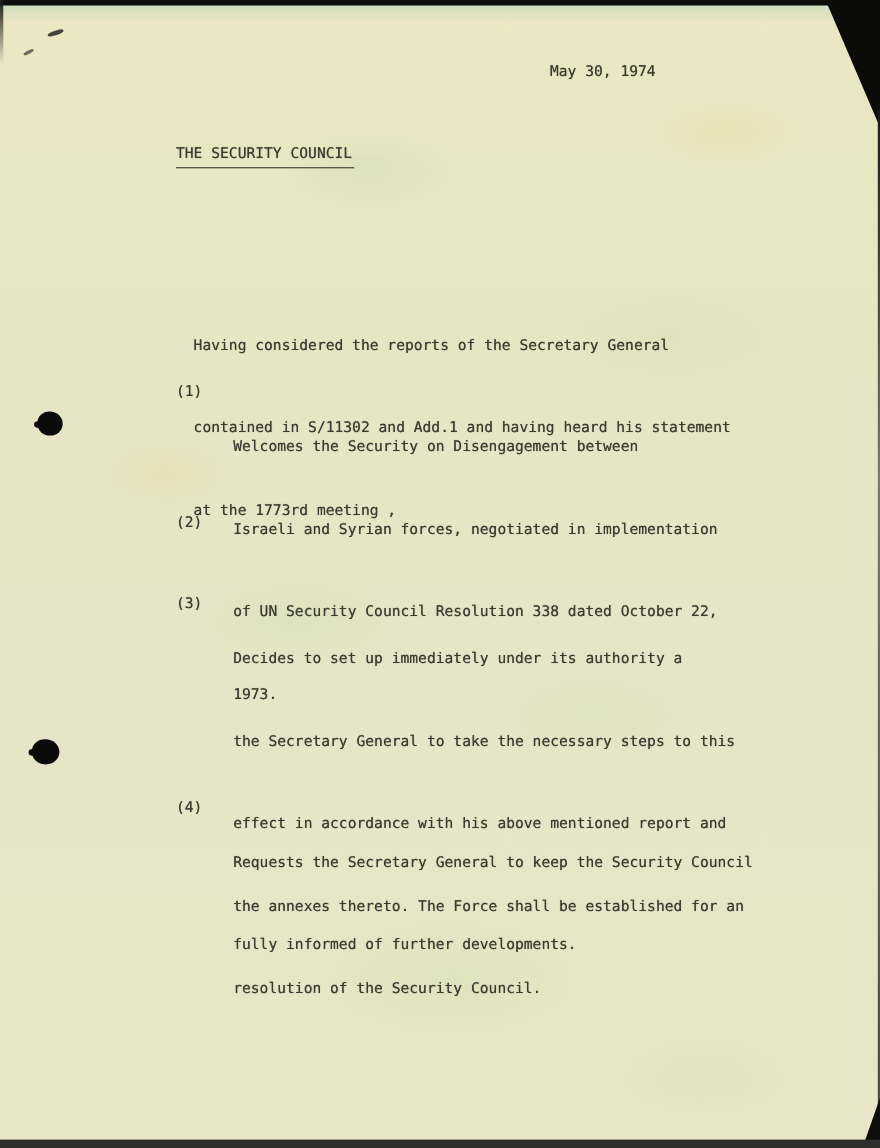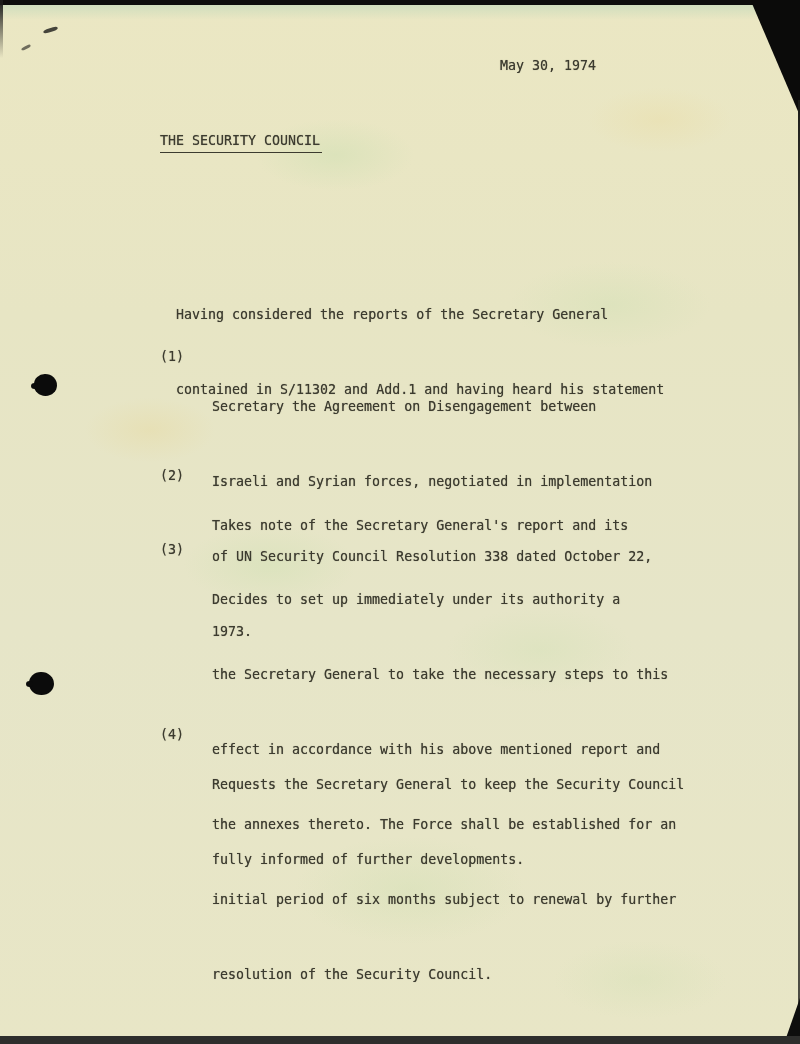--- a/index.html
+++ b/index.html
@@ -115,47 +115,46 @@
   <div class="hole hole-1"></div>
   <div class="hole hole-2"></div>
 
   <div class="tw date-line">May 30, 1974</div>
 
   <div class="tw doc-title">THE SECURITY COUNCIL</div>
 
   <div class="tw preamble">
     <div>Having considered the reports of the Secretary General</div>
     <div>contained in S/11302 and Add.1 and having heard his statement</div>
+    <div>at the 1773rd meeting ,</div>
   </div>
 
   <div class="tw item item-1">
     <span class="num">(1)</span>
     <span class="body">
-      <div>Secretary the Agreement on Disengagement between</div>
+      <div>Welcomes the Security on Disengagement between</div>
       <div>Israeli and Syrian forces, negotiated in implementation</div>
       <div>of UN Security Council Resolution 338 dated October 22,</div>
       <div>1973.</div>
     </span>
   </div>
 
   <div class="tw item item-2">
     <span class="num">(2)</span>
     <span class="body">
-      <div>Takes note of the Secretary General's report and its</div>
     </span>
   </div>
 
   <div class="tw item item-3">
     <span class="num">(3)</span>
     <span class="body">
       <div>Decides to set up immediately under its authority a</div>
       <div>the Secretary General to take the necessary steps to this</div>
       <div>effect in accordance with his above mentioned report and</div>
       <div>the annexes thereto. The Force shall be established for an</div>
-      <div>initial period of six months subject to renewal by further</div>
       <div>resolution of the Security Council.</div>
     </span>
   </div>
 
   <div class="tw item item-4">
     <span class="num">(4)</span>
     <span class="body">
       <div>Requests the Secretary General to keep the Security Council</div>
       <div>fully informed of further developments.</div>
     </span>

